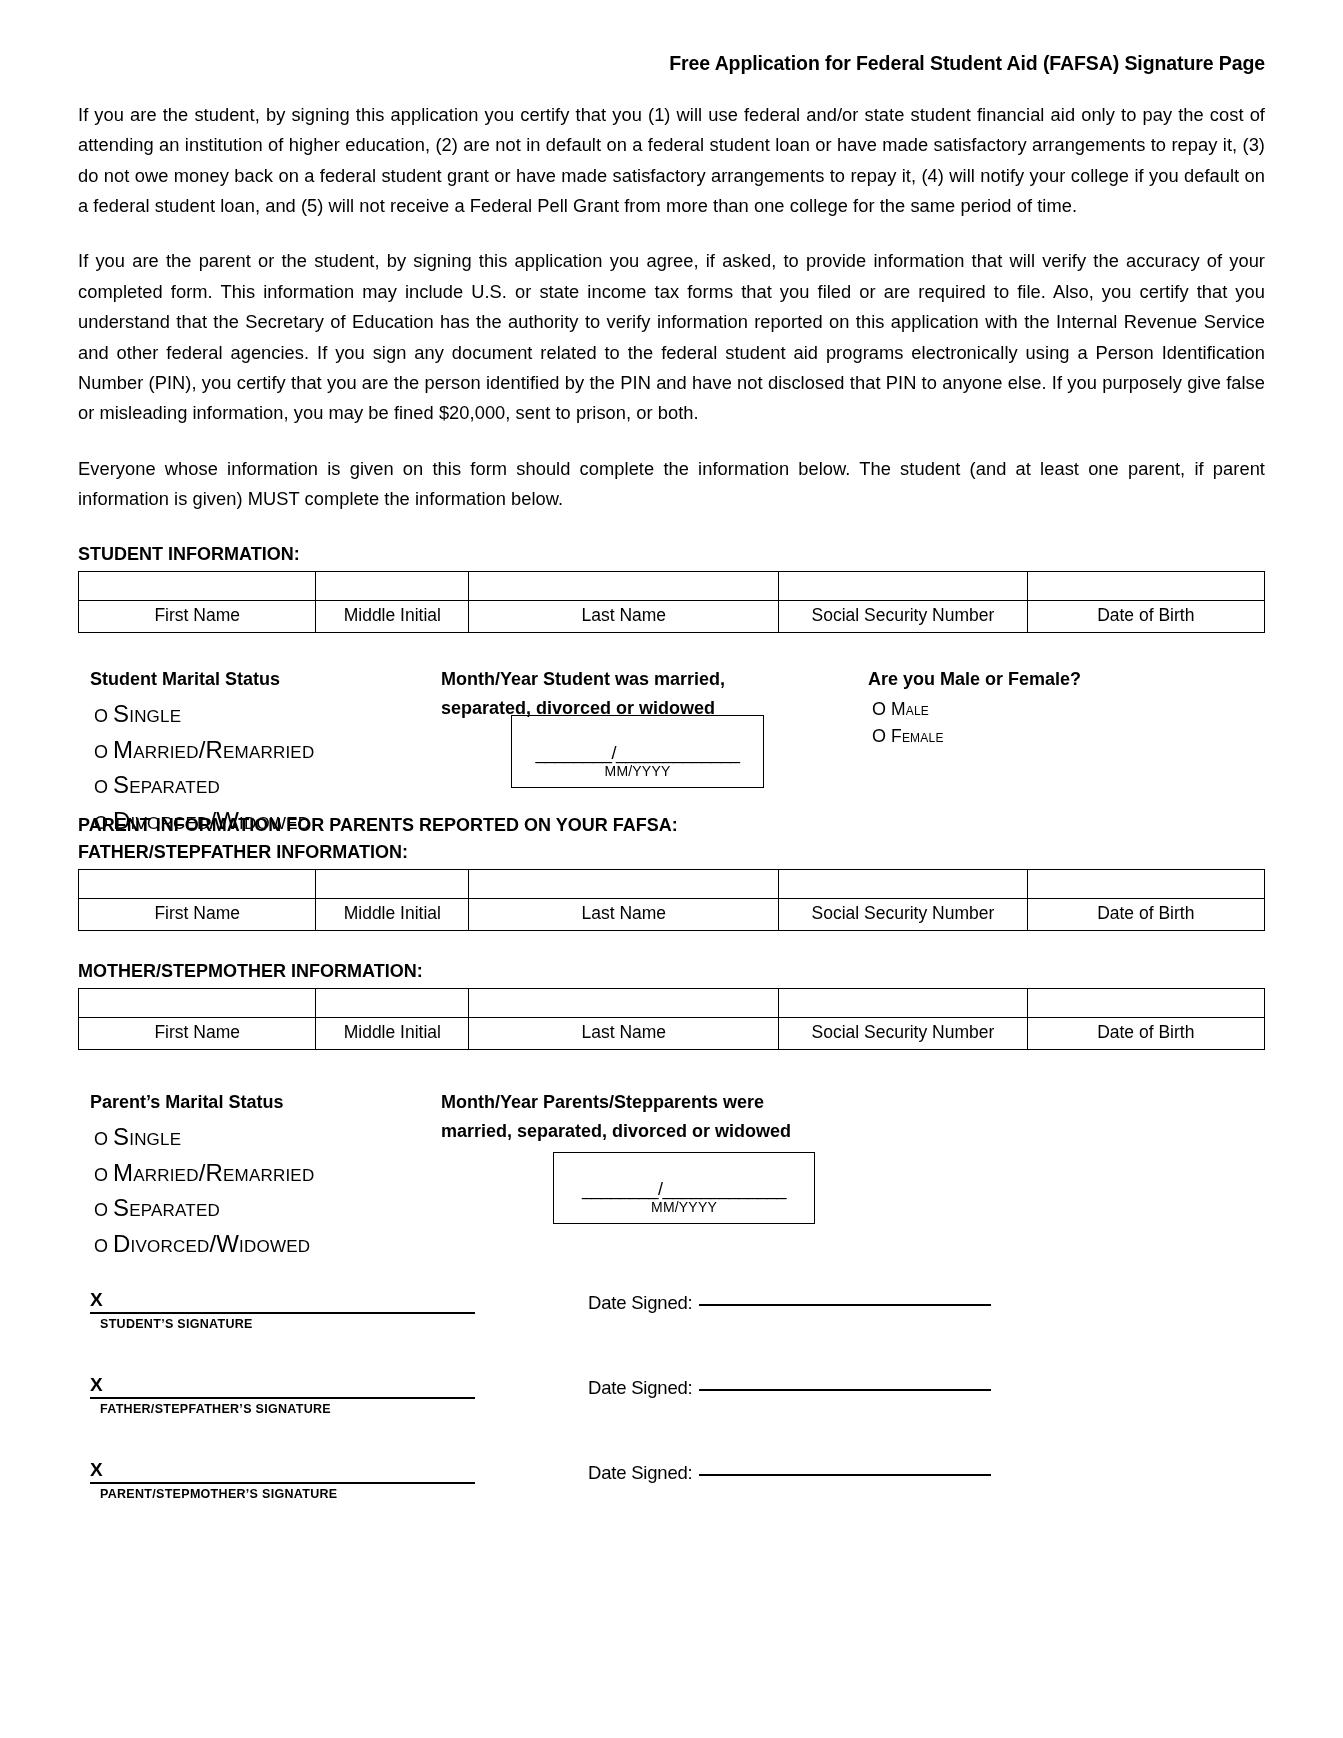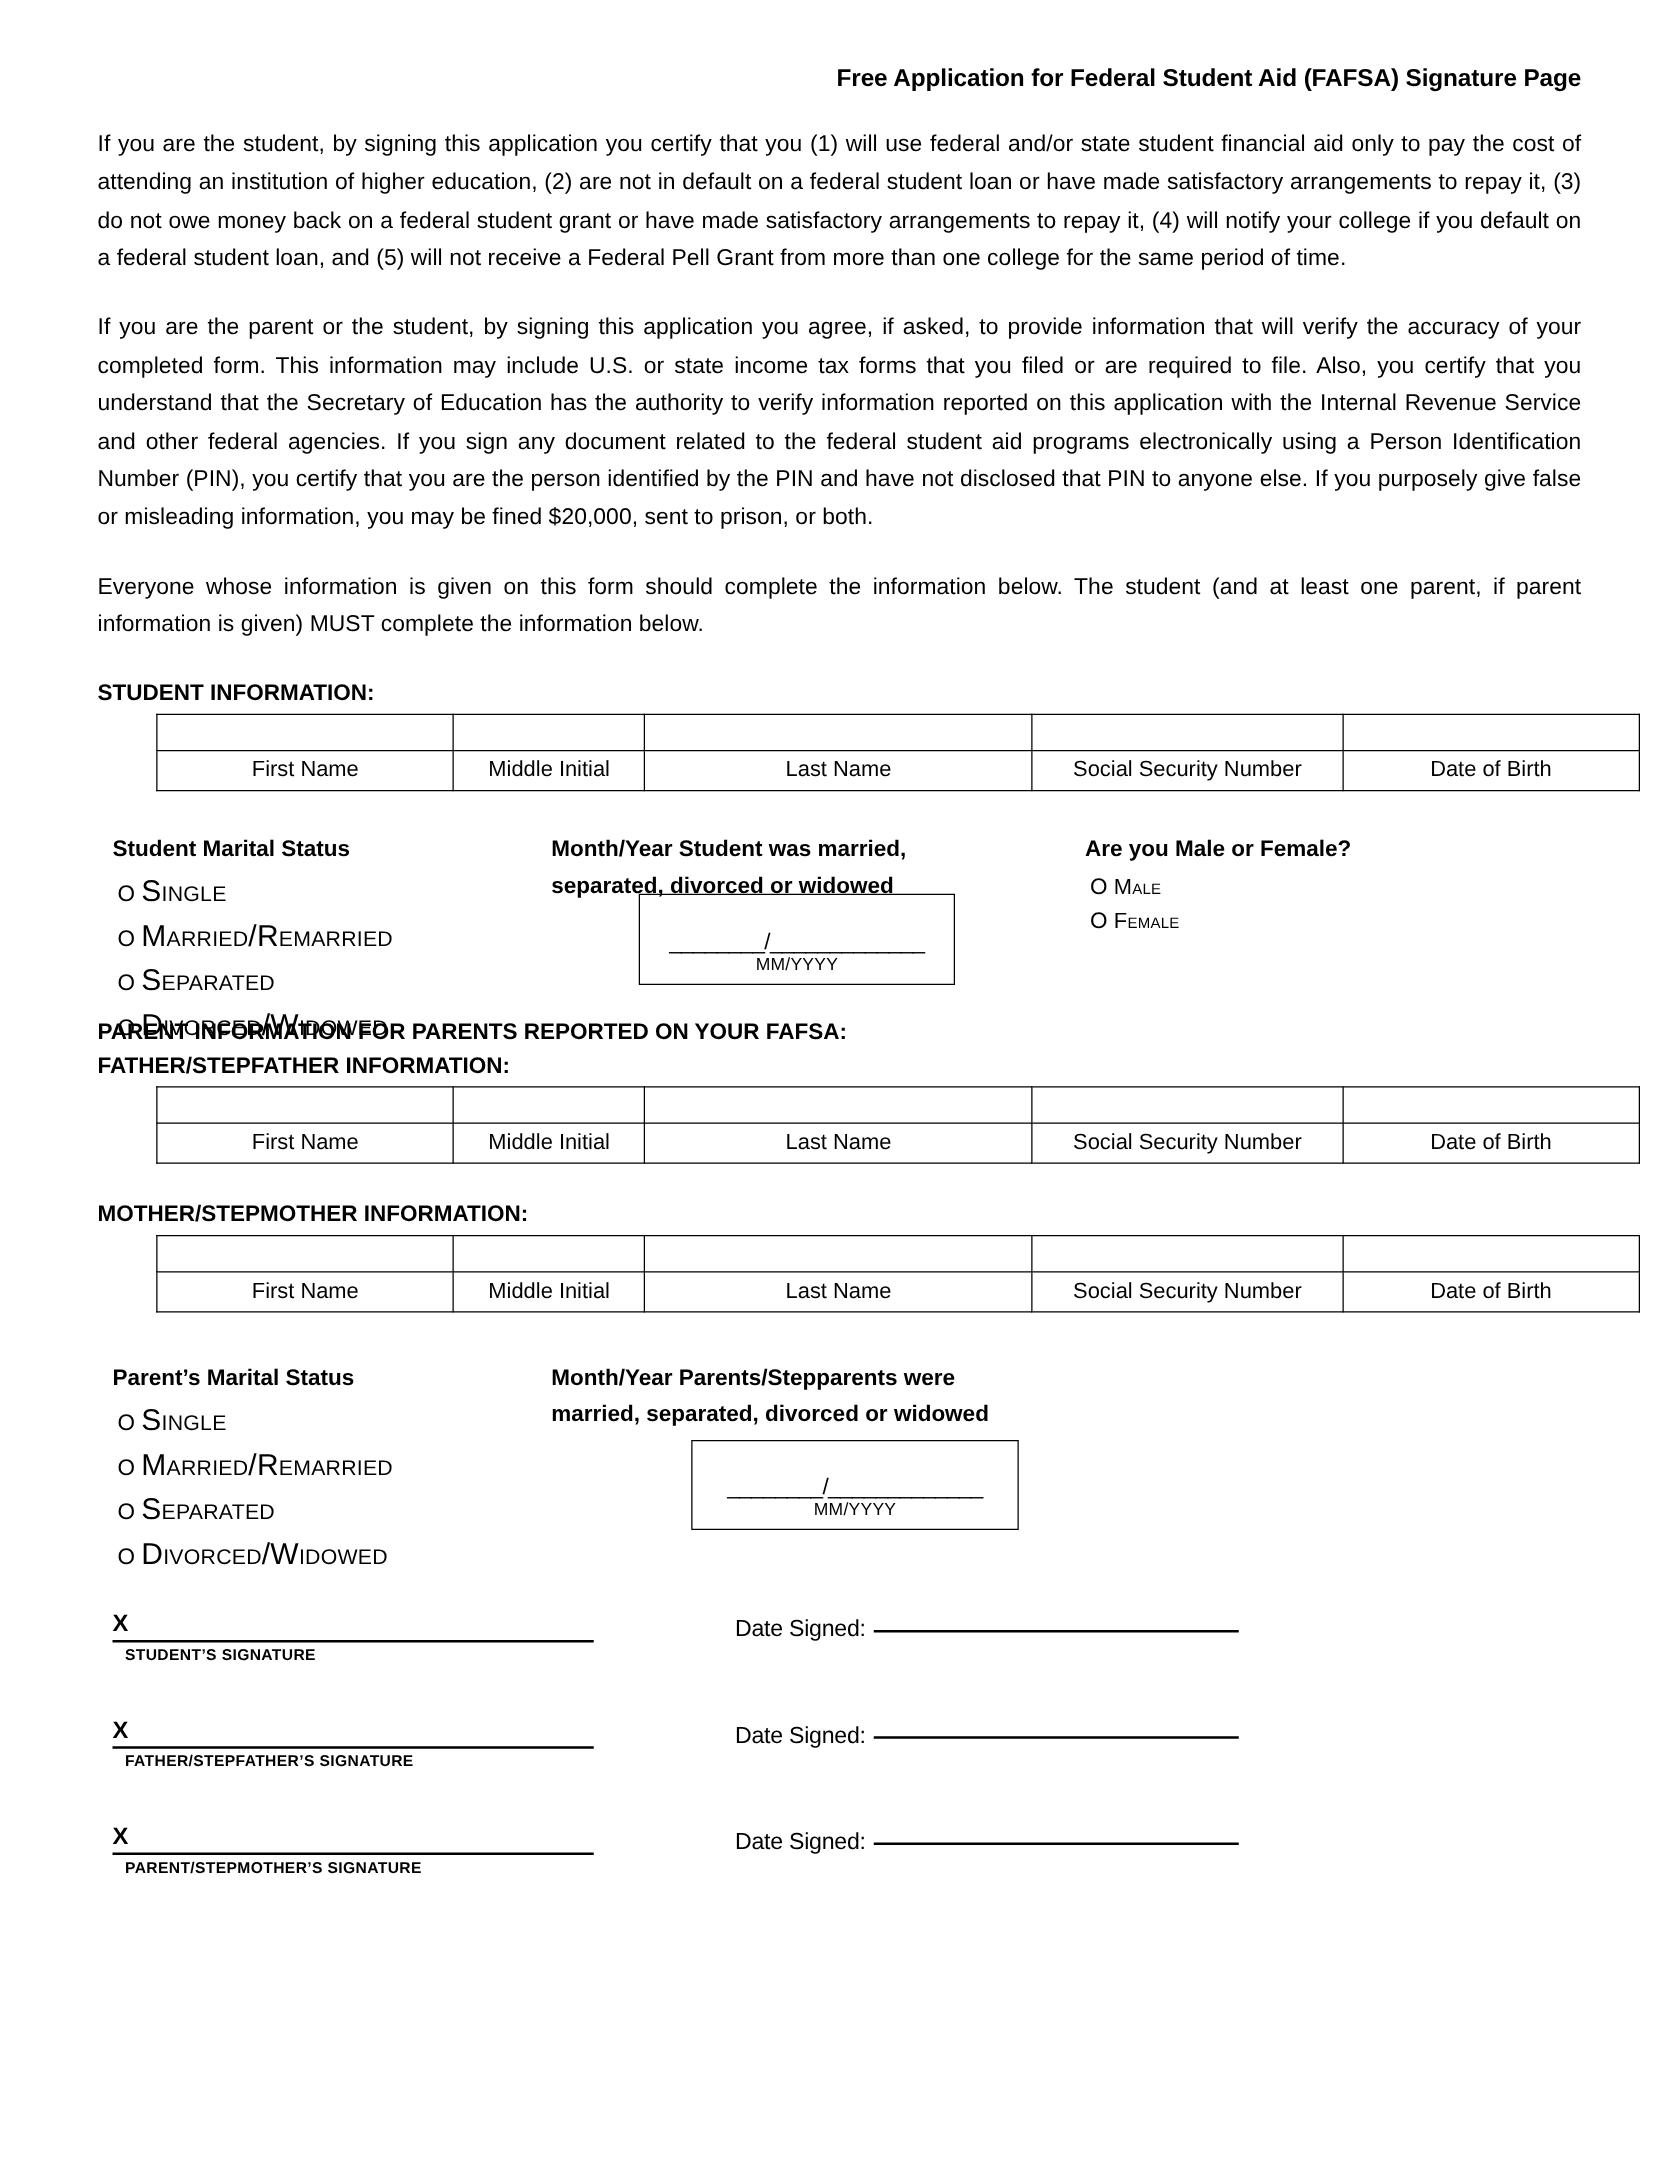--- a/index.html
+++ b/index.html
@@ -65,21 +65,20 @@
     margin-bottom: 6px;
   }
   .section-head.tight { margin-top: 2px; }
 
   
   table.name-table {
     width: 100%;
     border-collapse: collapse;
     table-layout: fixed;
     margin-bottom: 0;
-    margin-left: 47px;
   }
   table.name-table td {
     border: 1.3px solid #000;
     height: 27px;
     padding: 0;
     vertical-align: middle;
   }
   table.name-table tr.fill td { height: 28px; }
   table.name-table tr.labels td {
     text-align: center;

